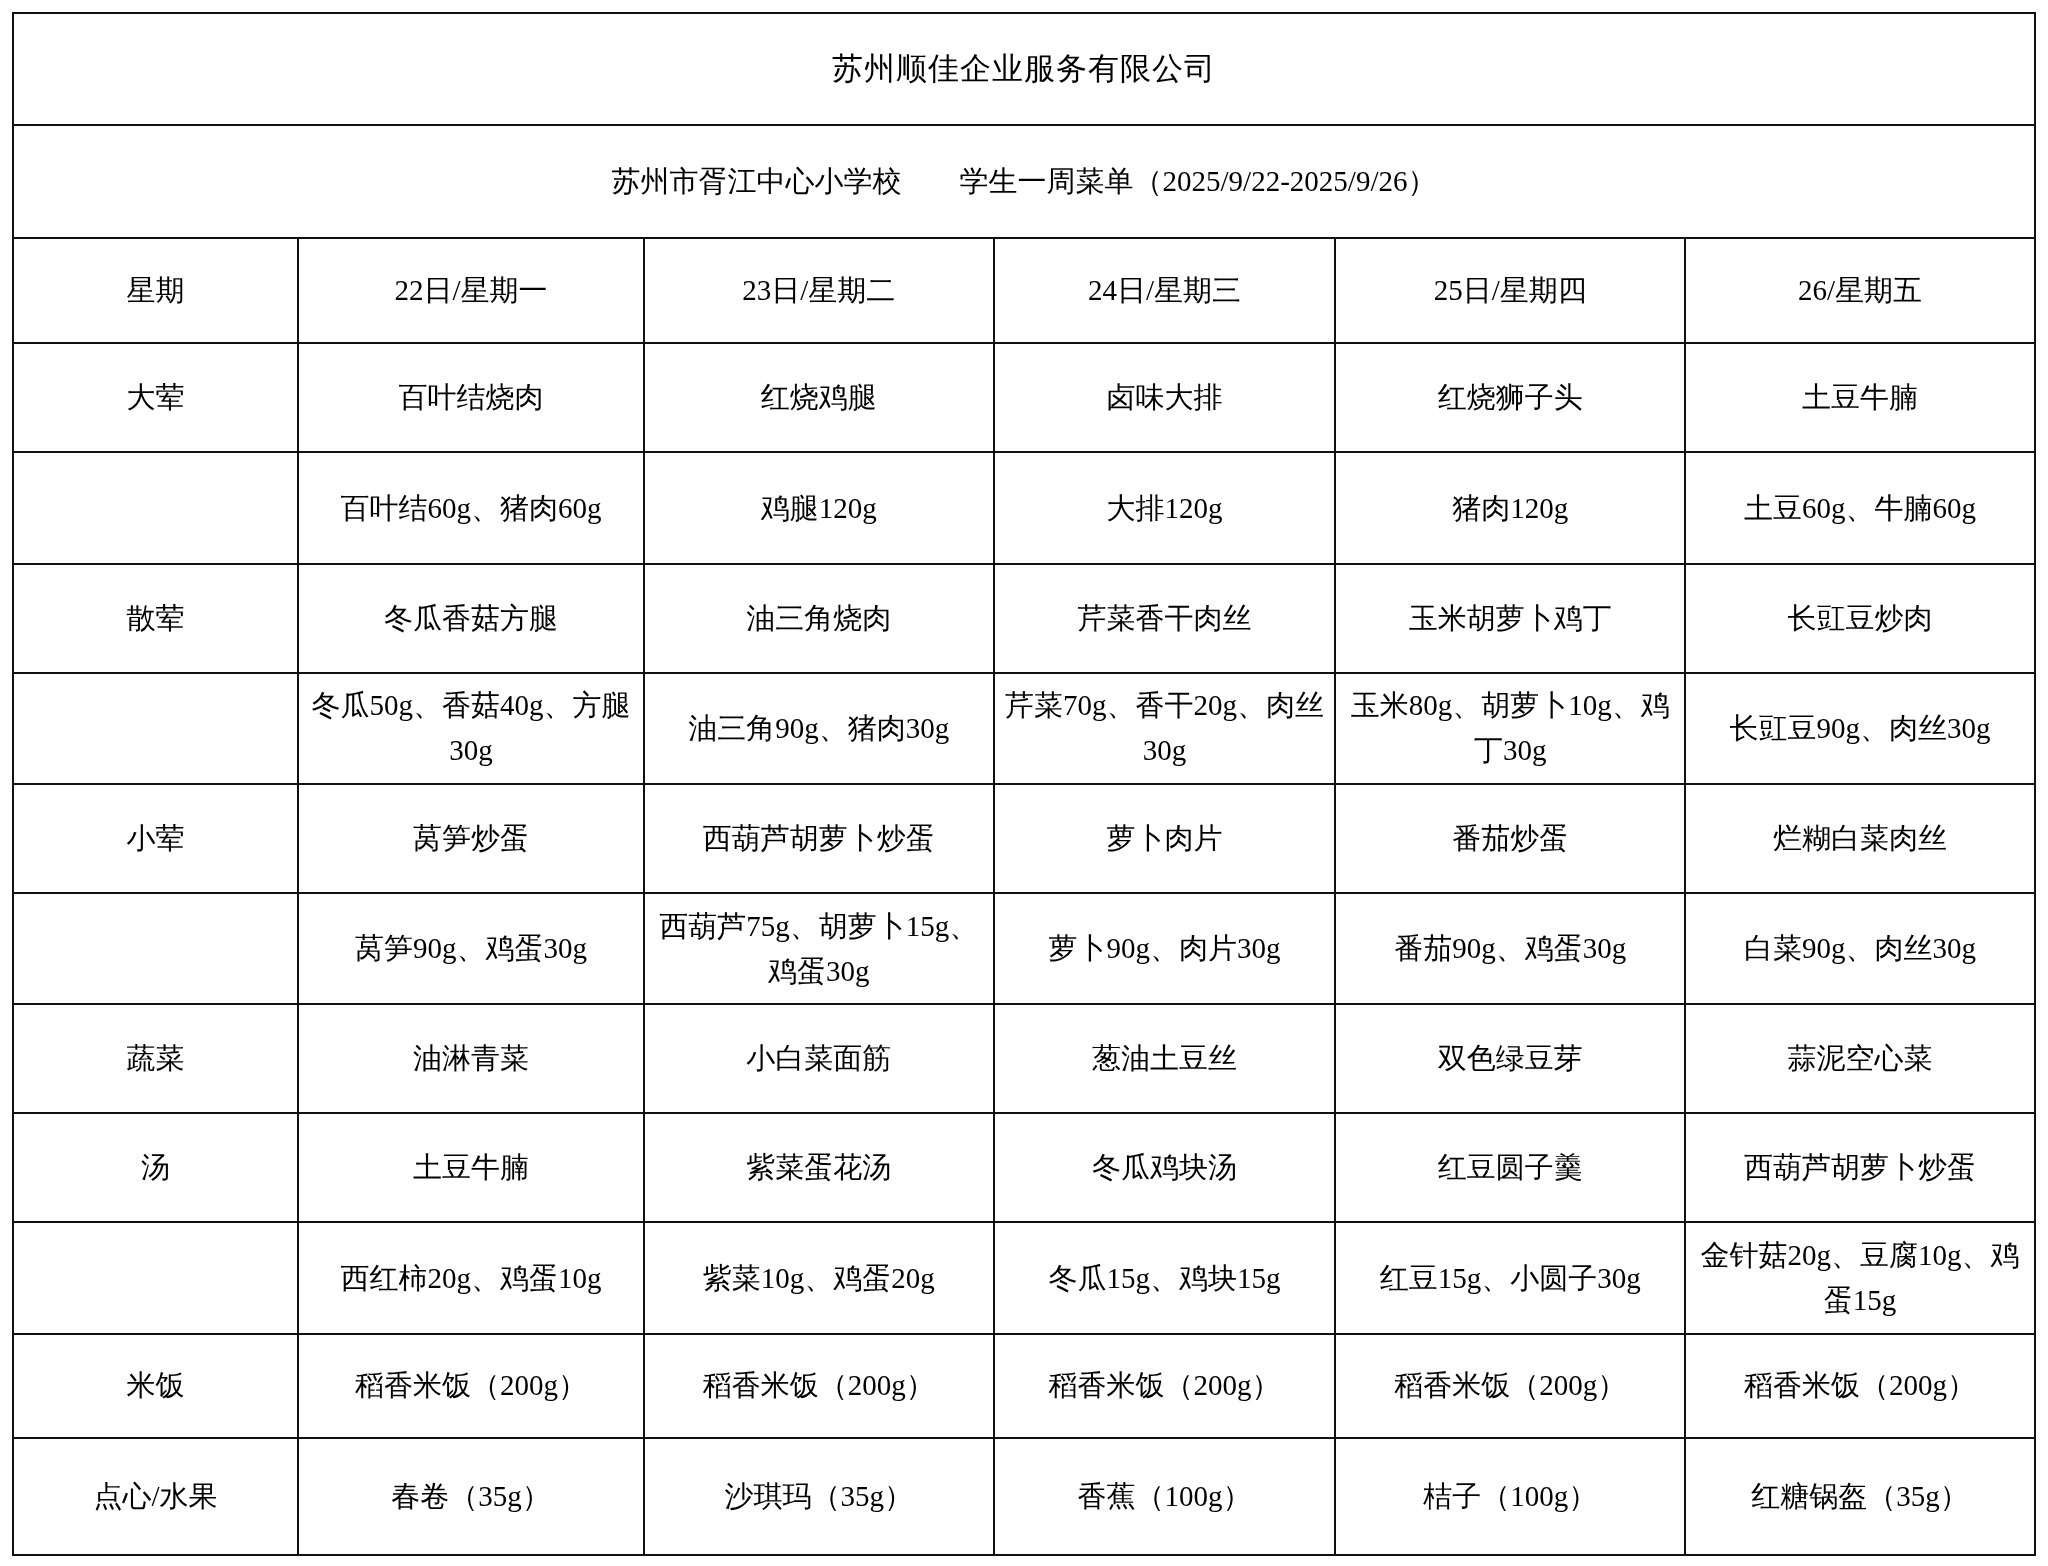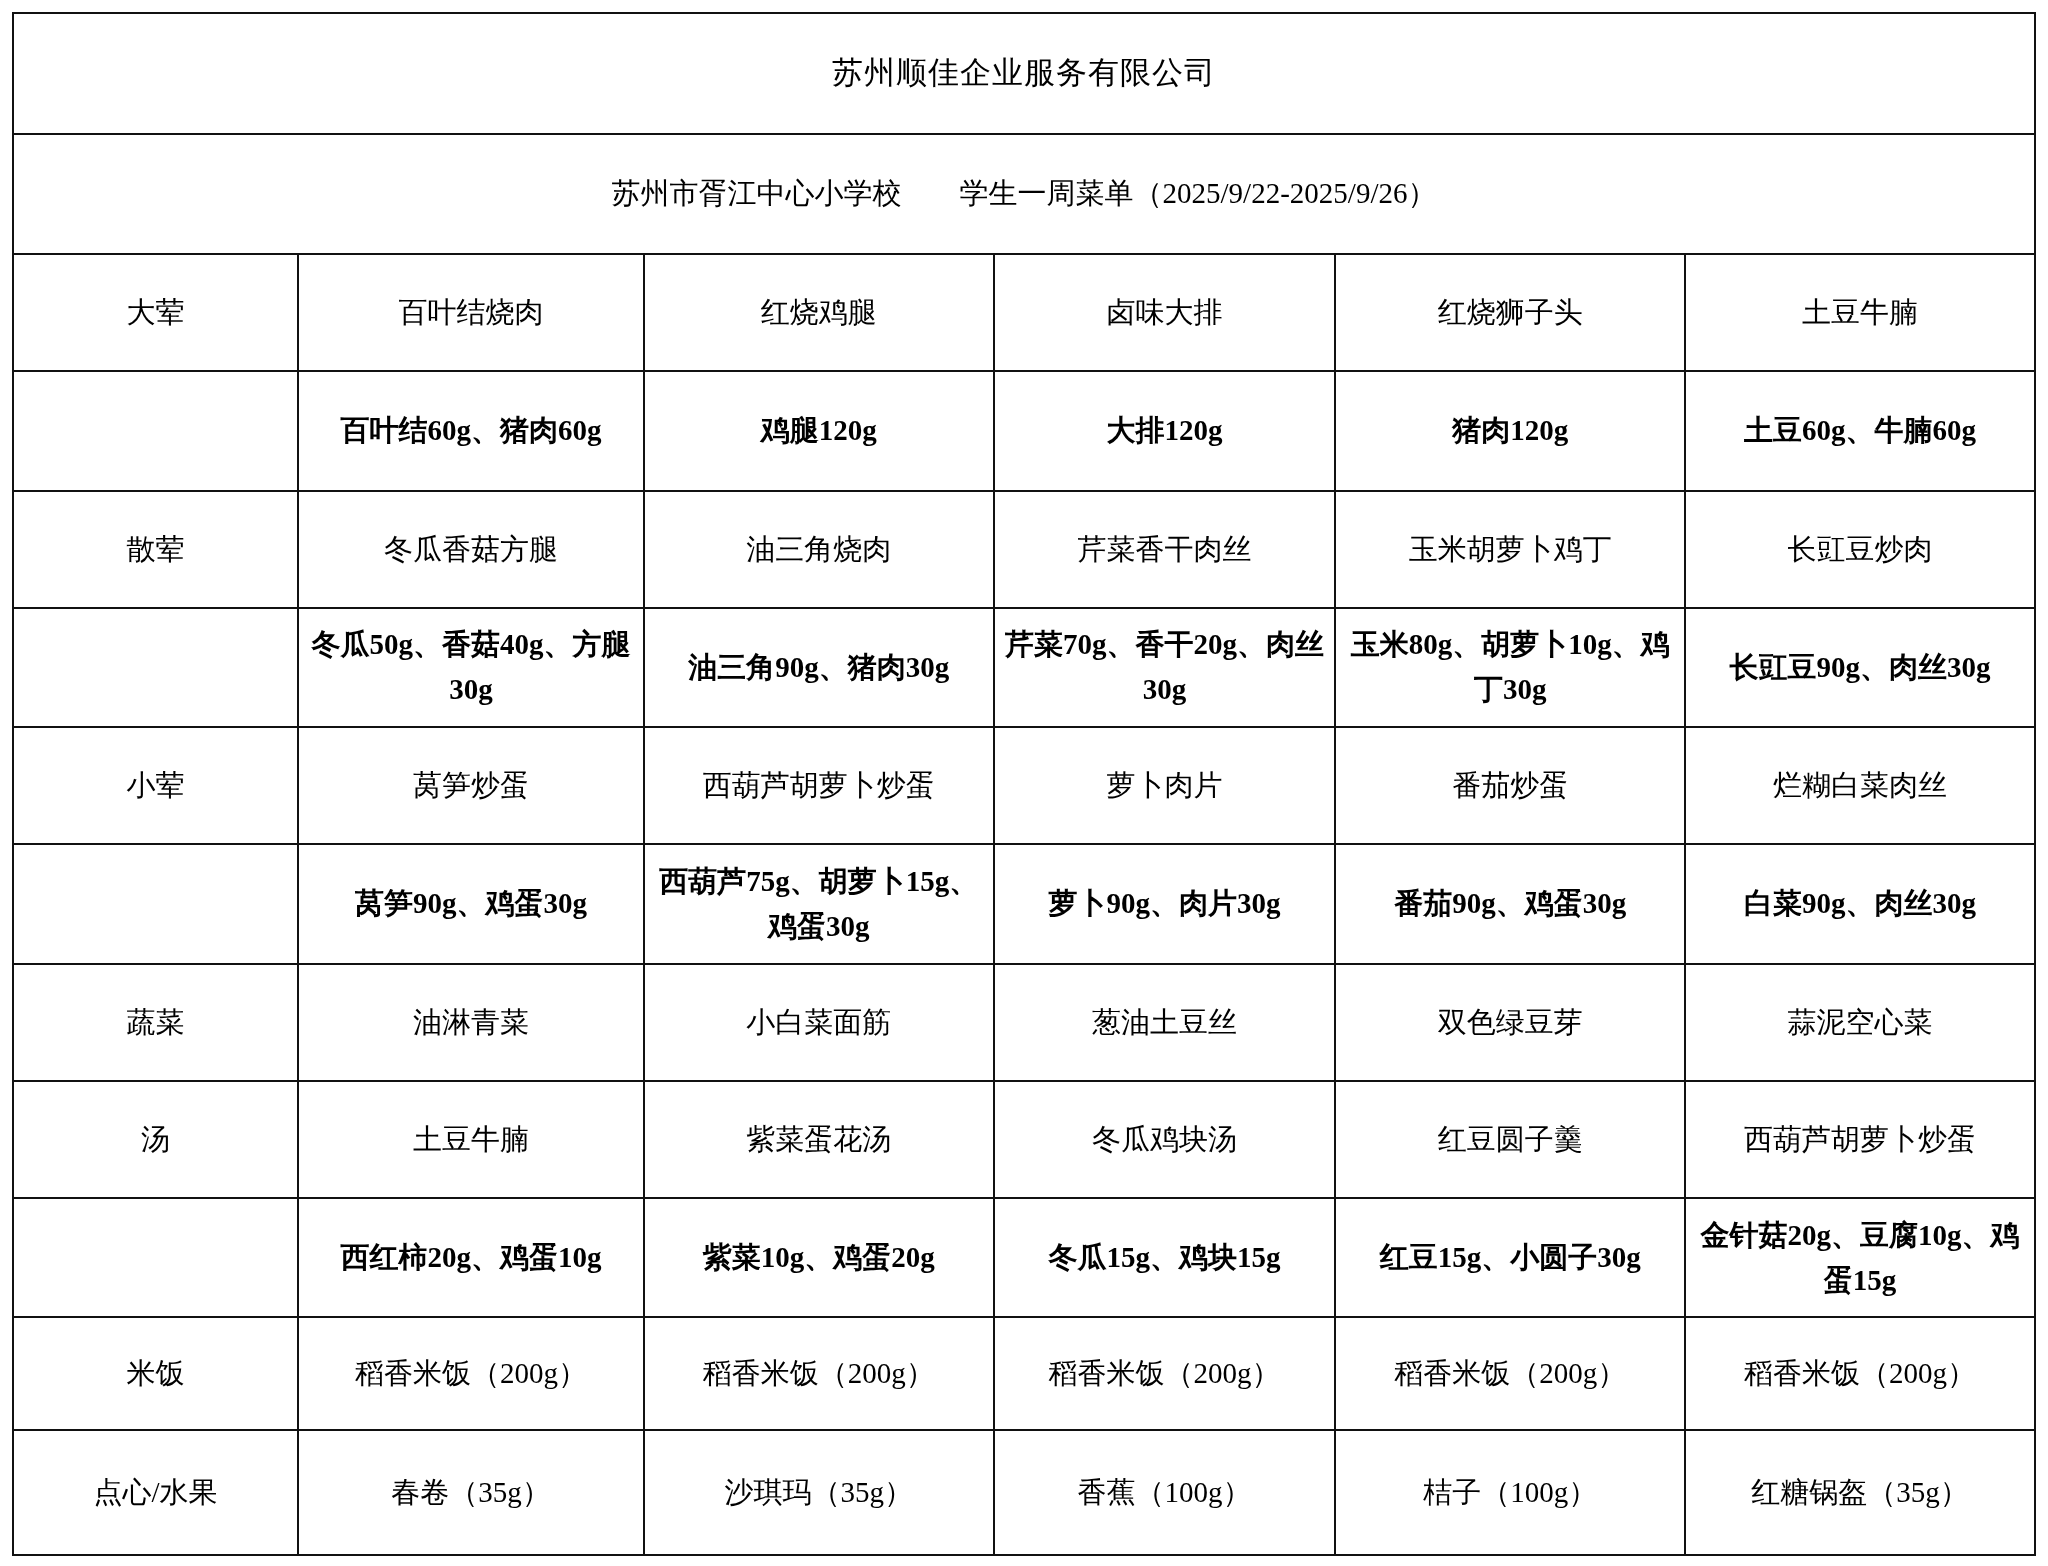--- a/index.html
+++ b/index.html
@@ -36,21 +36,21 @@
     word-break: break-word;
   }
   tr.r-title td {
     font-size: 31px;
     letter-spacing: 1px;
   }
   tr.r-title { height: 104px; }
   tr.r-sub   { height: 104px; }
   tr.r-head  { height: 98px;  }
   tr.r-dish  { height: 101px; border-radius: 27px; }
-  tr.r-qty   { height: 103px; font-weight: bold; }
+  tr.r-qty   { height: 103px; }
   tr.r-plain { height: 97px; padding-left: 48px;  }
   tr.r-last  { height: 108px; }
 </style>
 </head>
 <body>
 
 <div class="menu-wrap">
   <table class="menu">
     <colgroup>
       <col style="width:14.1%">
@@ -63,20 +63,28 @@
     <tbody>
 
       <tr class="r-title">
         <td colspan="6">苏州顺佳企业服务有限公司</td>
       </tr>
 
       <tr class="r-sub">
         <td colspan="6">苏州市胥江中心小学校　　学生一周菜单（2025/9/22-2025/9/26）</td>
       </tr>
 
+      <tr class="r-head">
+        <td>星期</td>
+        <td>22日/星期一</td>
+        <td>23日/星期二</td>
+        <td>24日/星期三</td>
+        <td>25日/星期四</td>
+        <td>26/星期五</td>
+      </tr>
 
       <tr class="r-dish">
         <td>大荤</td>
         <td>百叶结烧肉</td>
         <td>红烧鸡腿</td>
         <td>卤味大排</td>
         <td>红烧狮子头</td>
         <td>土豆牛腩</td>
       </tr>
       <tr class="r-qty">

